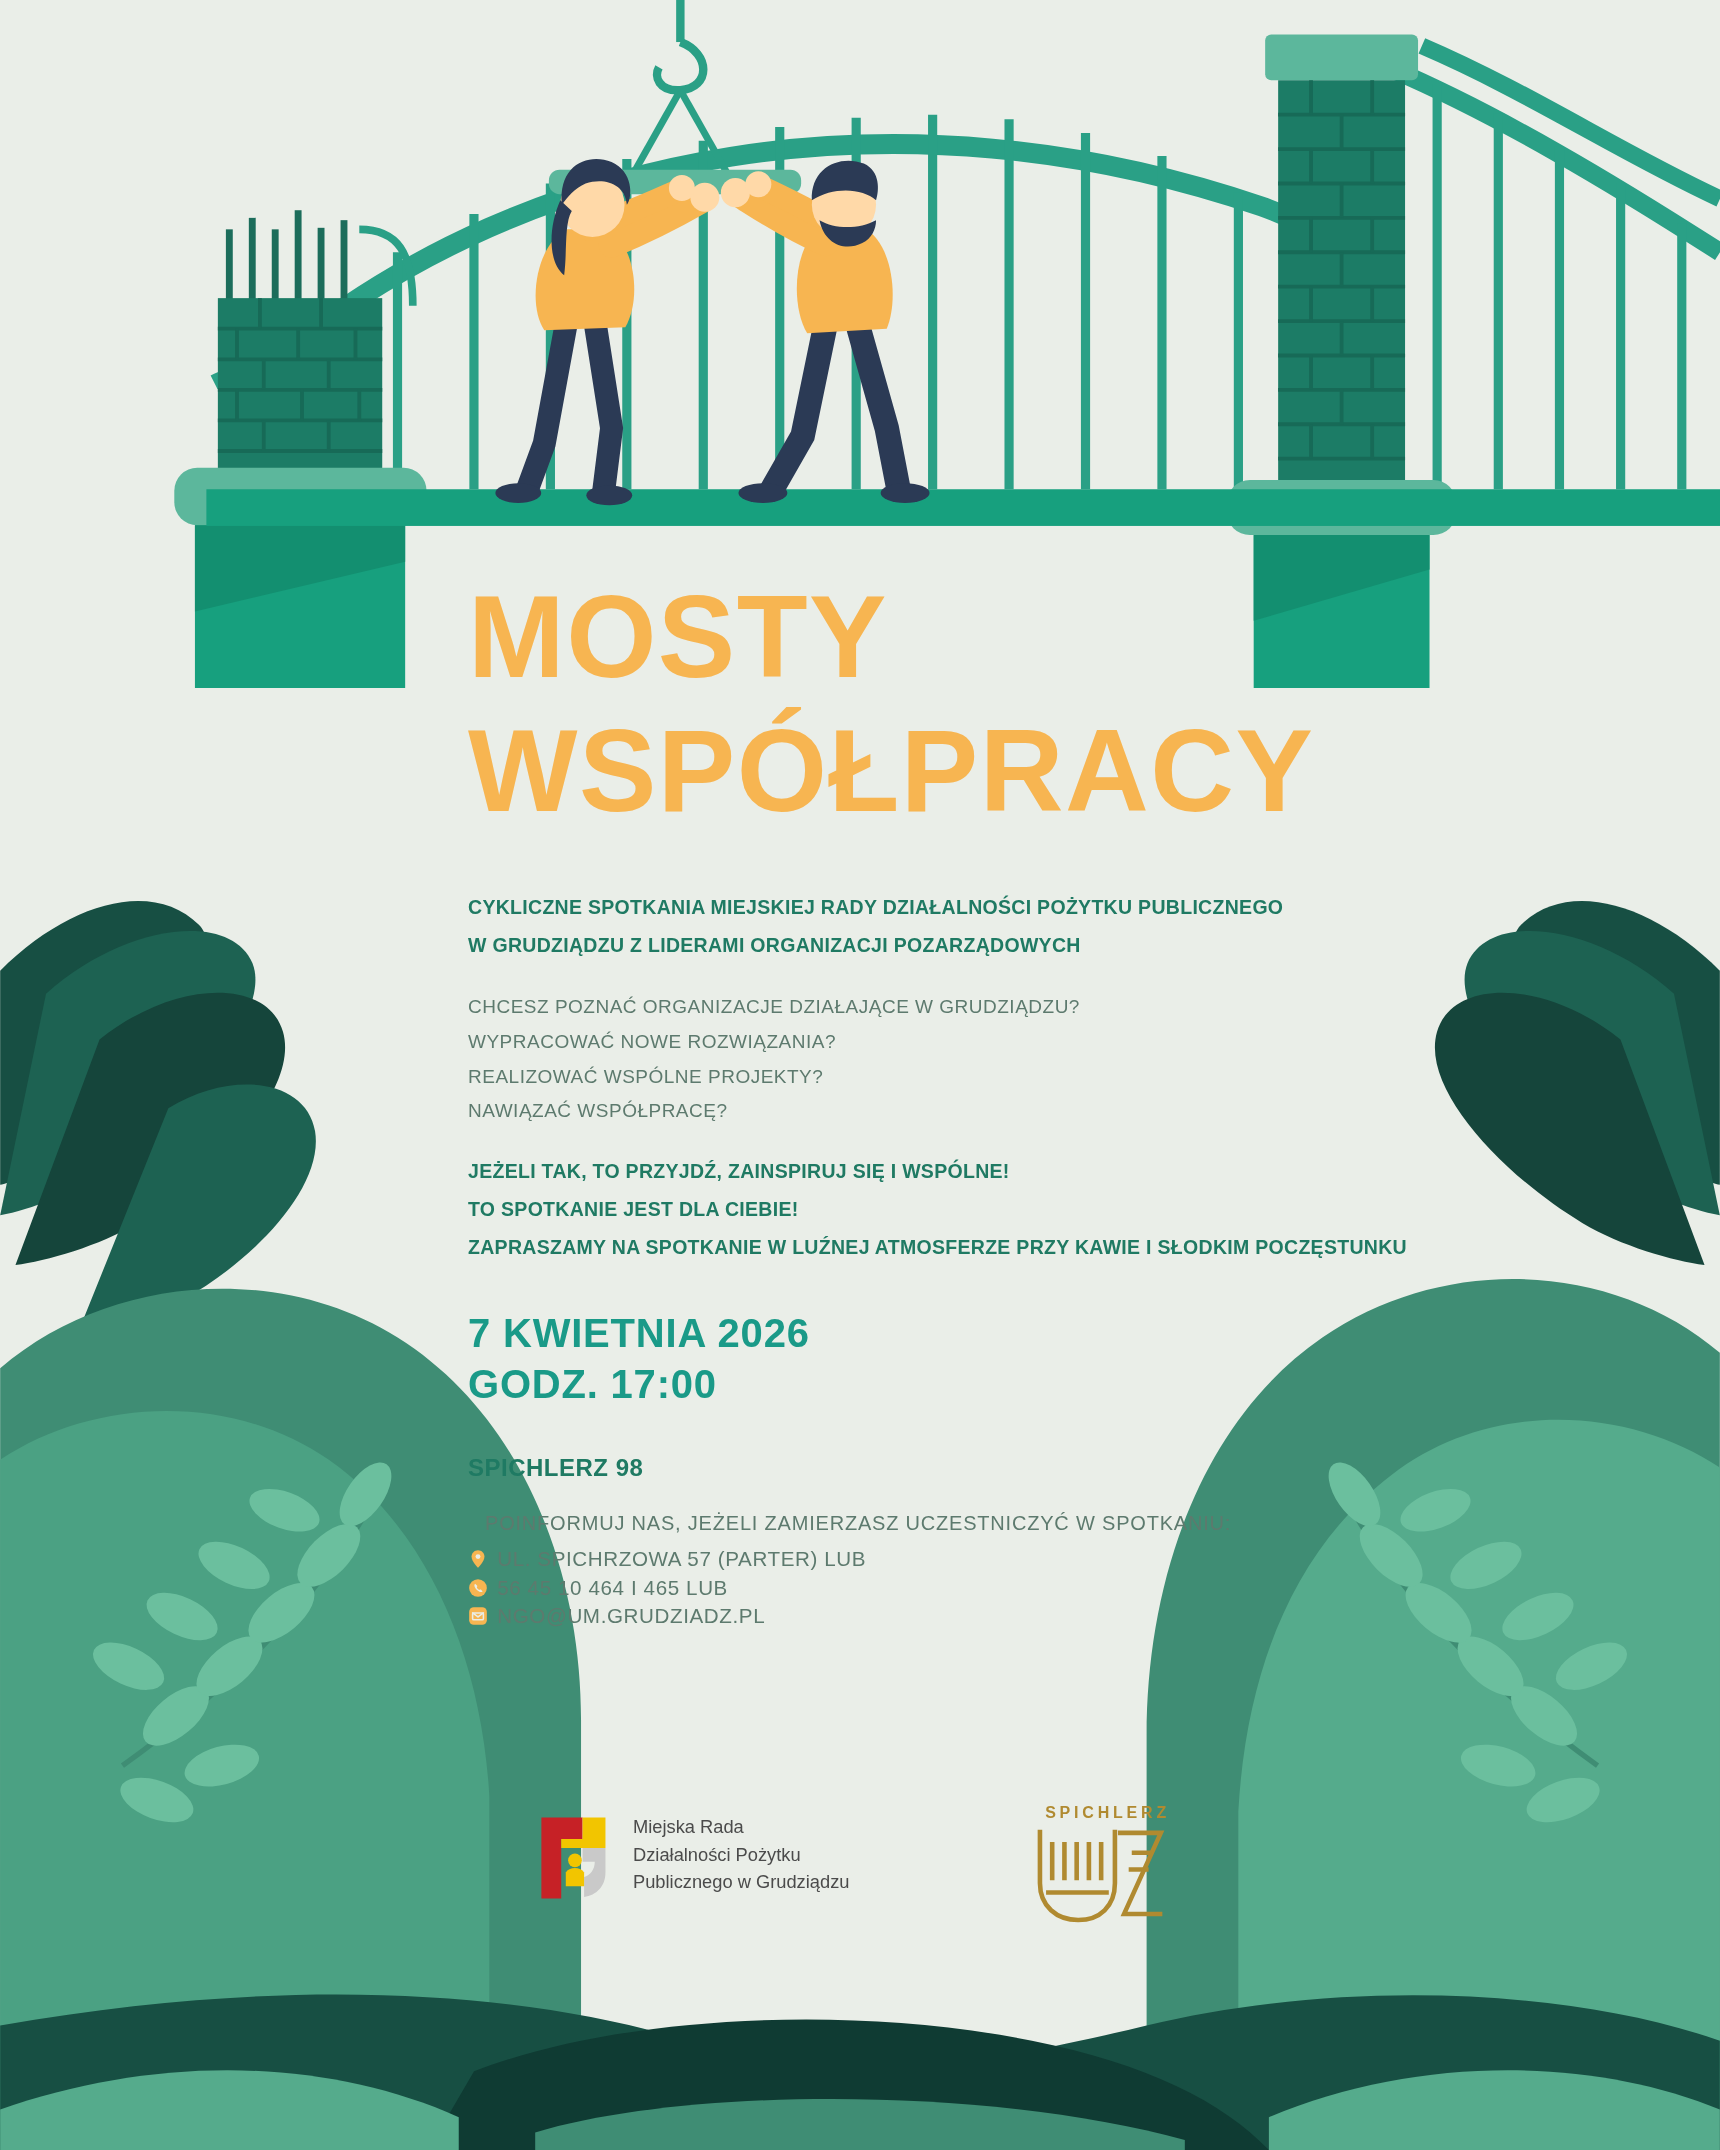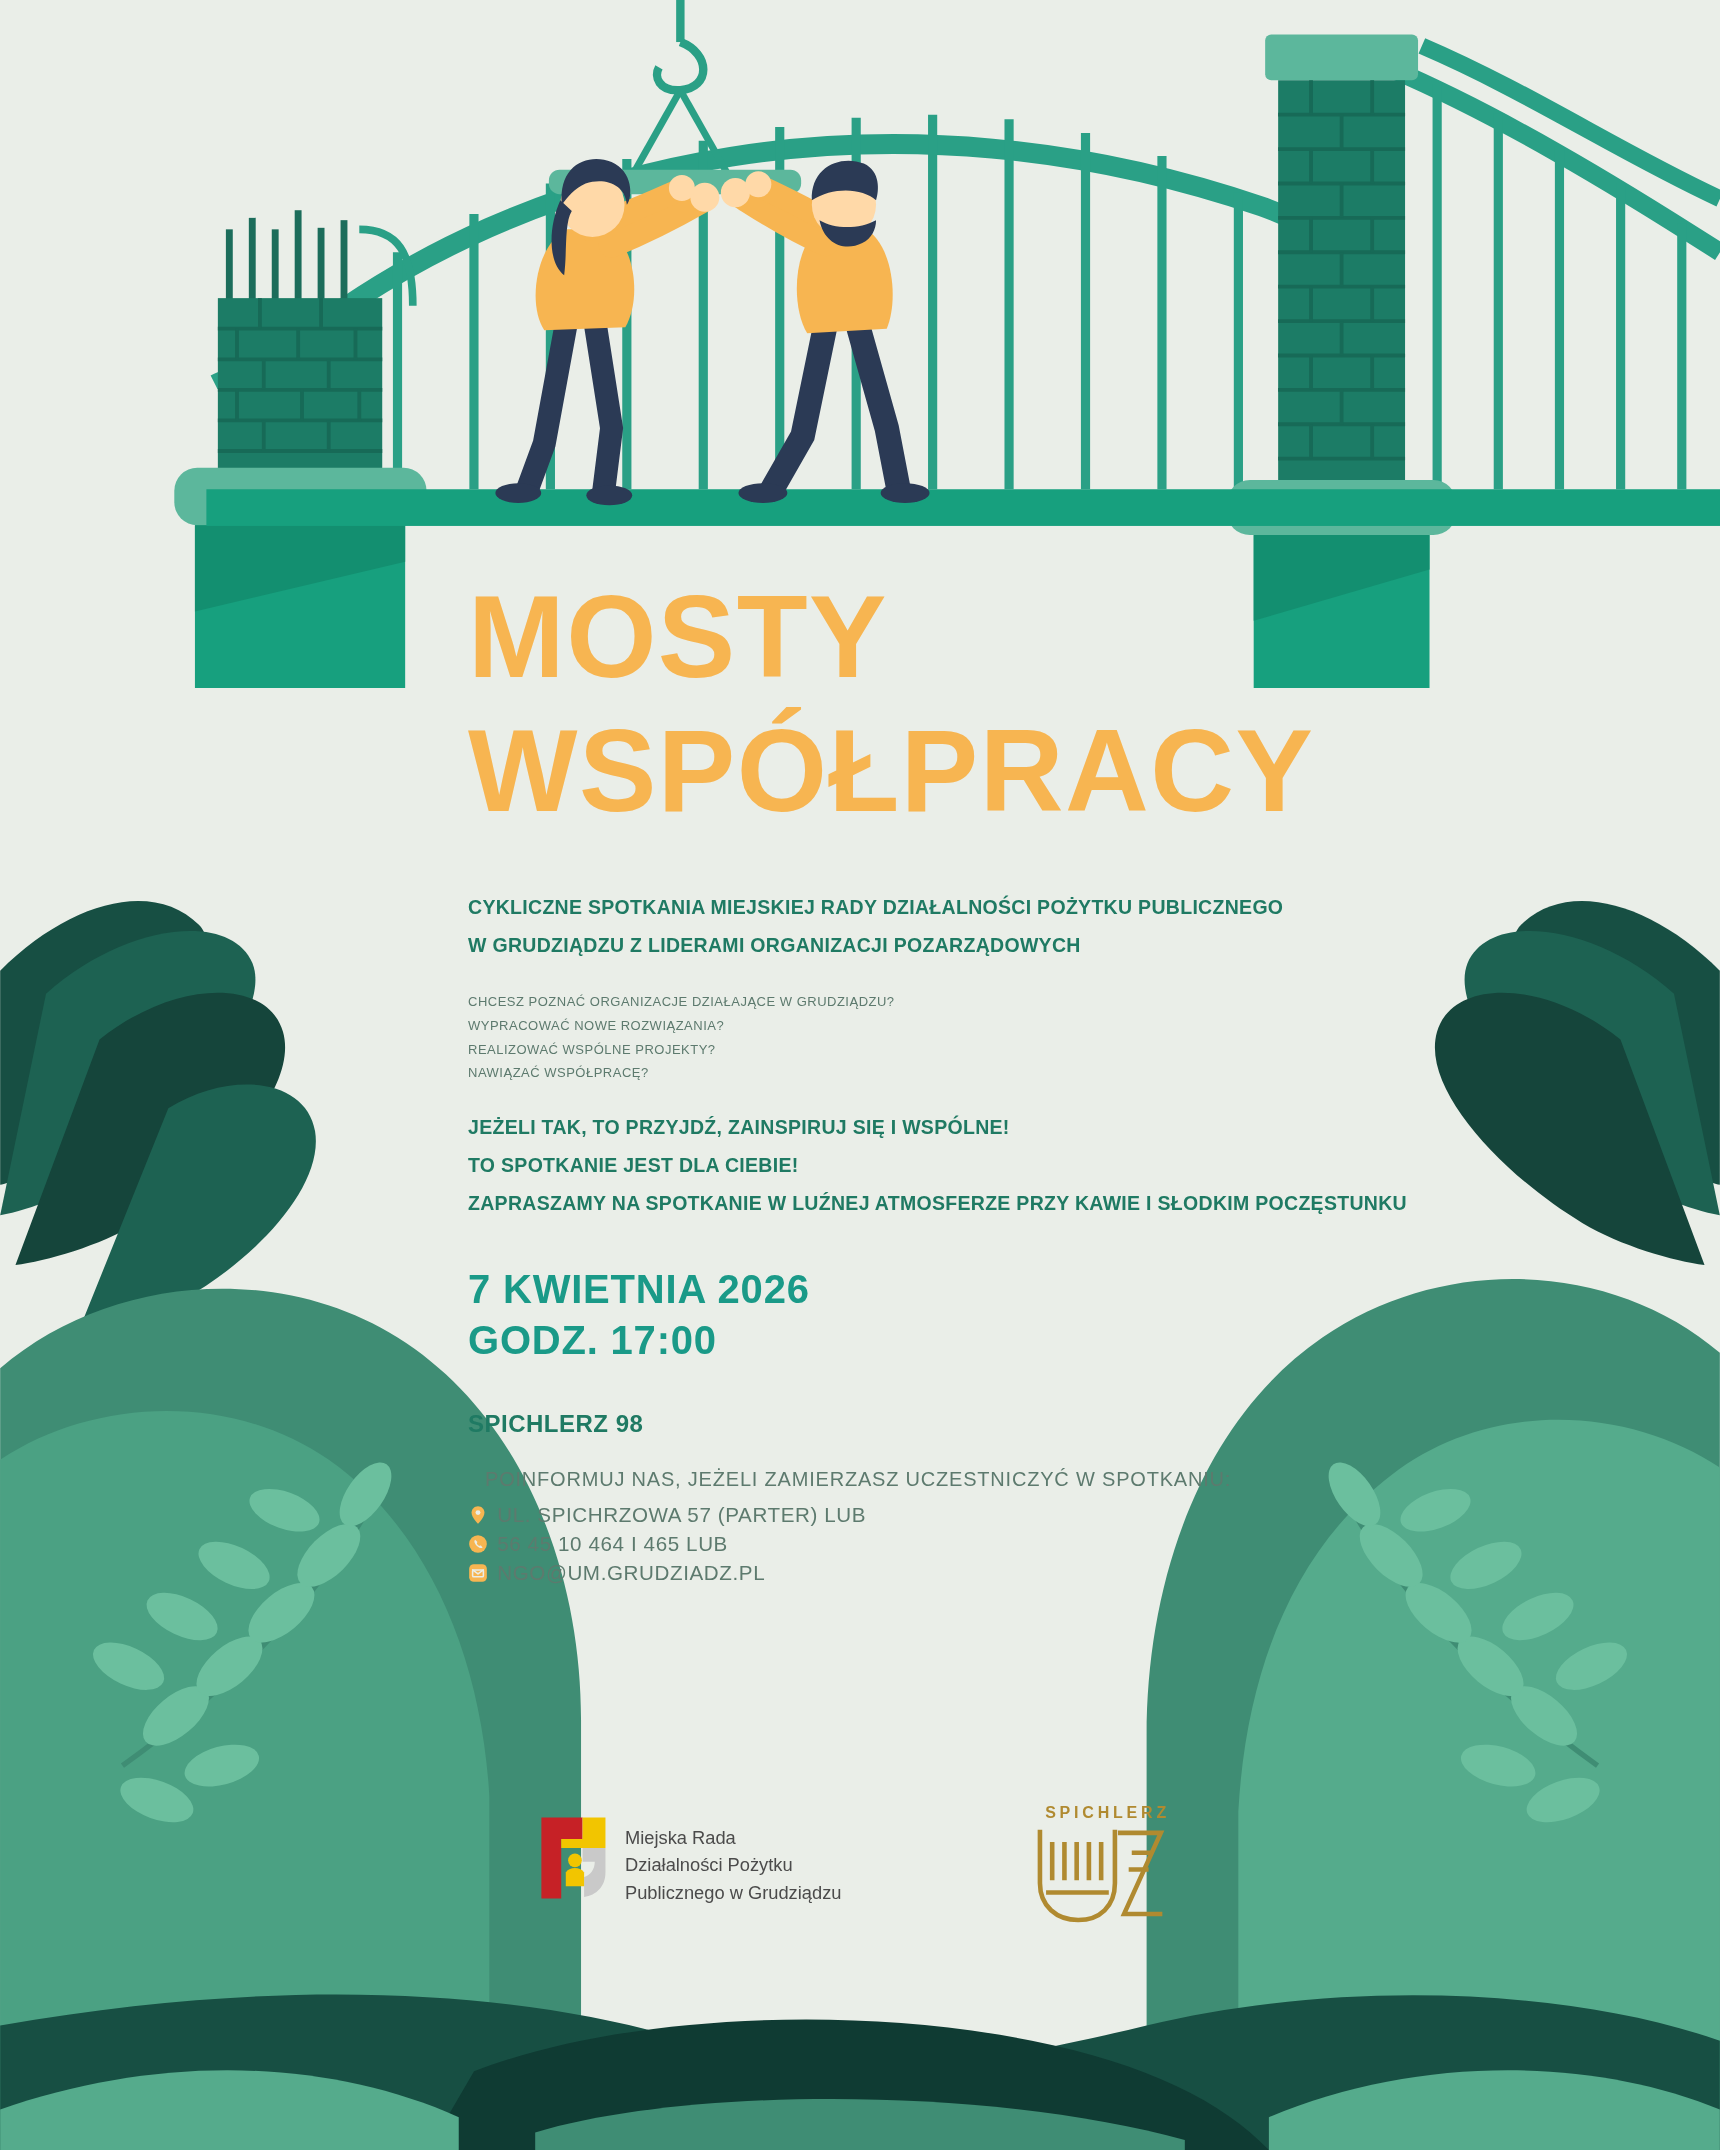--- a/index.html
+++ b/index.html
@@ -78,21 +78,21 @@
     line-height: 1.95;
     margin: 0 0 26px 0;
   }
 
   .questions {
     margin: 0 0 23px 0;
   }
   .questions div {
     color: #5d7a6e;
     font-weight: 500;
-    font-size: 13px;
+    font-size: 19px;
     letter-spacing: 0.5px;
     line-height: 1.82;
   }
 
   .callout {
     margin: 0 0 0 0;
   }
   .callout div {
     color: #1f7a63;
     font-weight: 800;
@@ -160,22 +160,22 @@
     left: 0;
     top: 1804px;
     width: 1720px;
     height: 153px;
   }
   .logo-mrdpp {
     position: absolute;
     left: 535px;
     top: 9.2px;
     display: flex;
-    align-items: flex-end;
-    gap: 4px;
+    align-items: flex-start;
+    gap: 12px;
   }
   .logo-mrdpp .ltext {
     color: #4b4b4b;
     font-size: 18.3px;
     line-height: 1.5;
     font-weight: 400;
   }
   .logo-spichlerz {
     position: absolute;
     left: 1017px;

